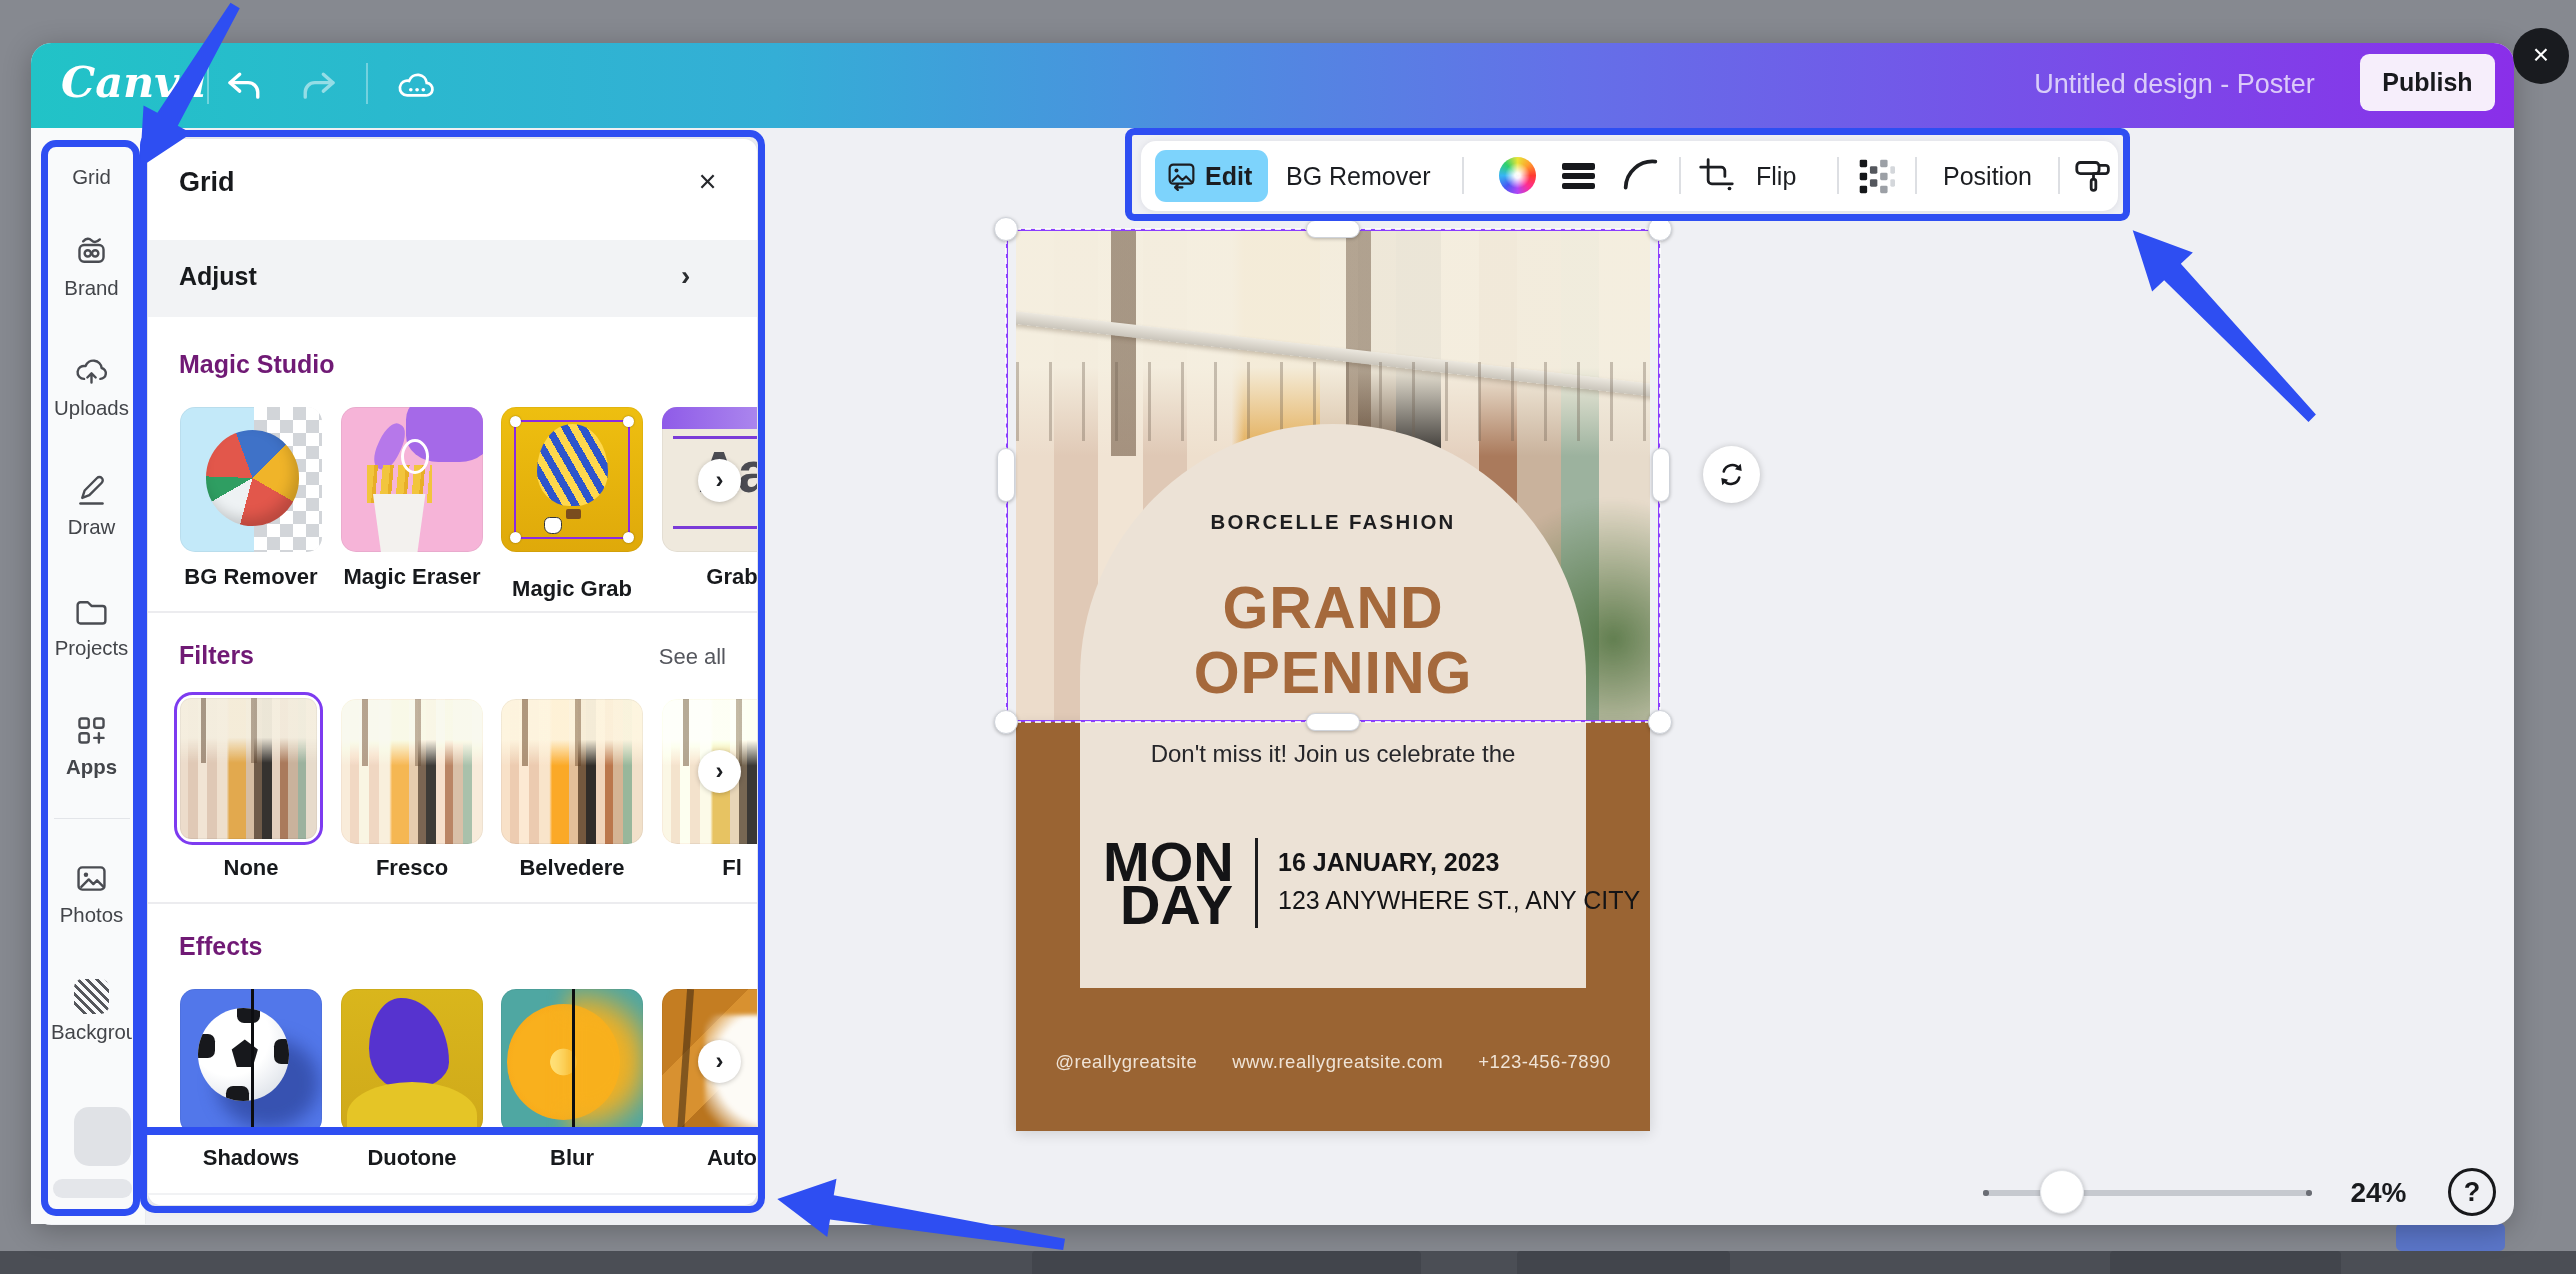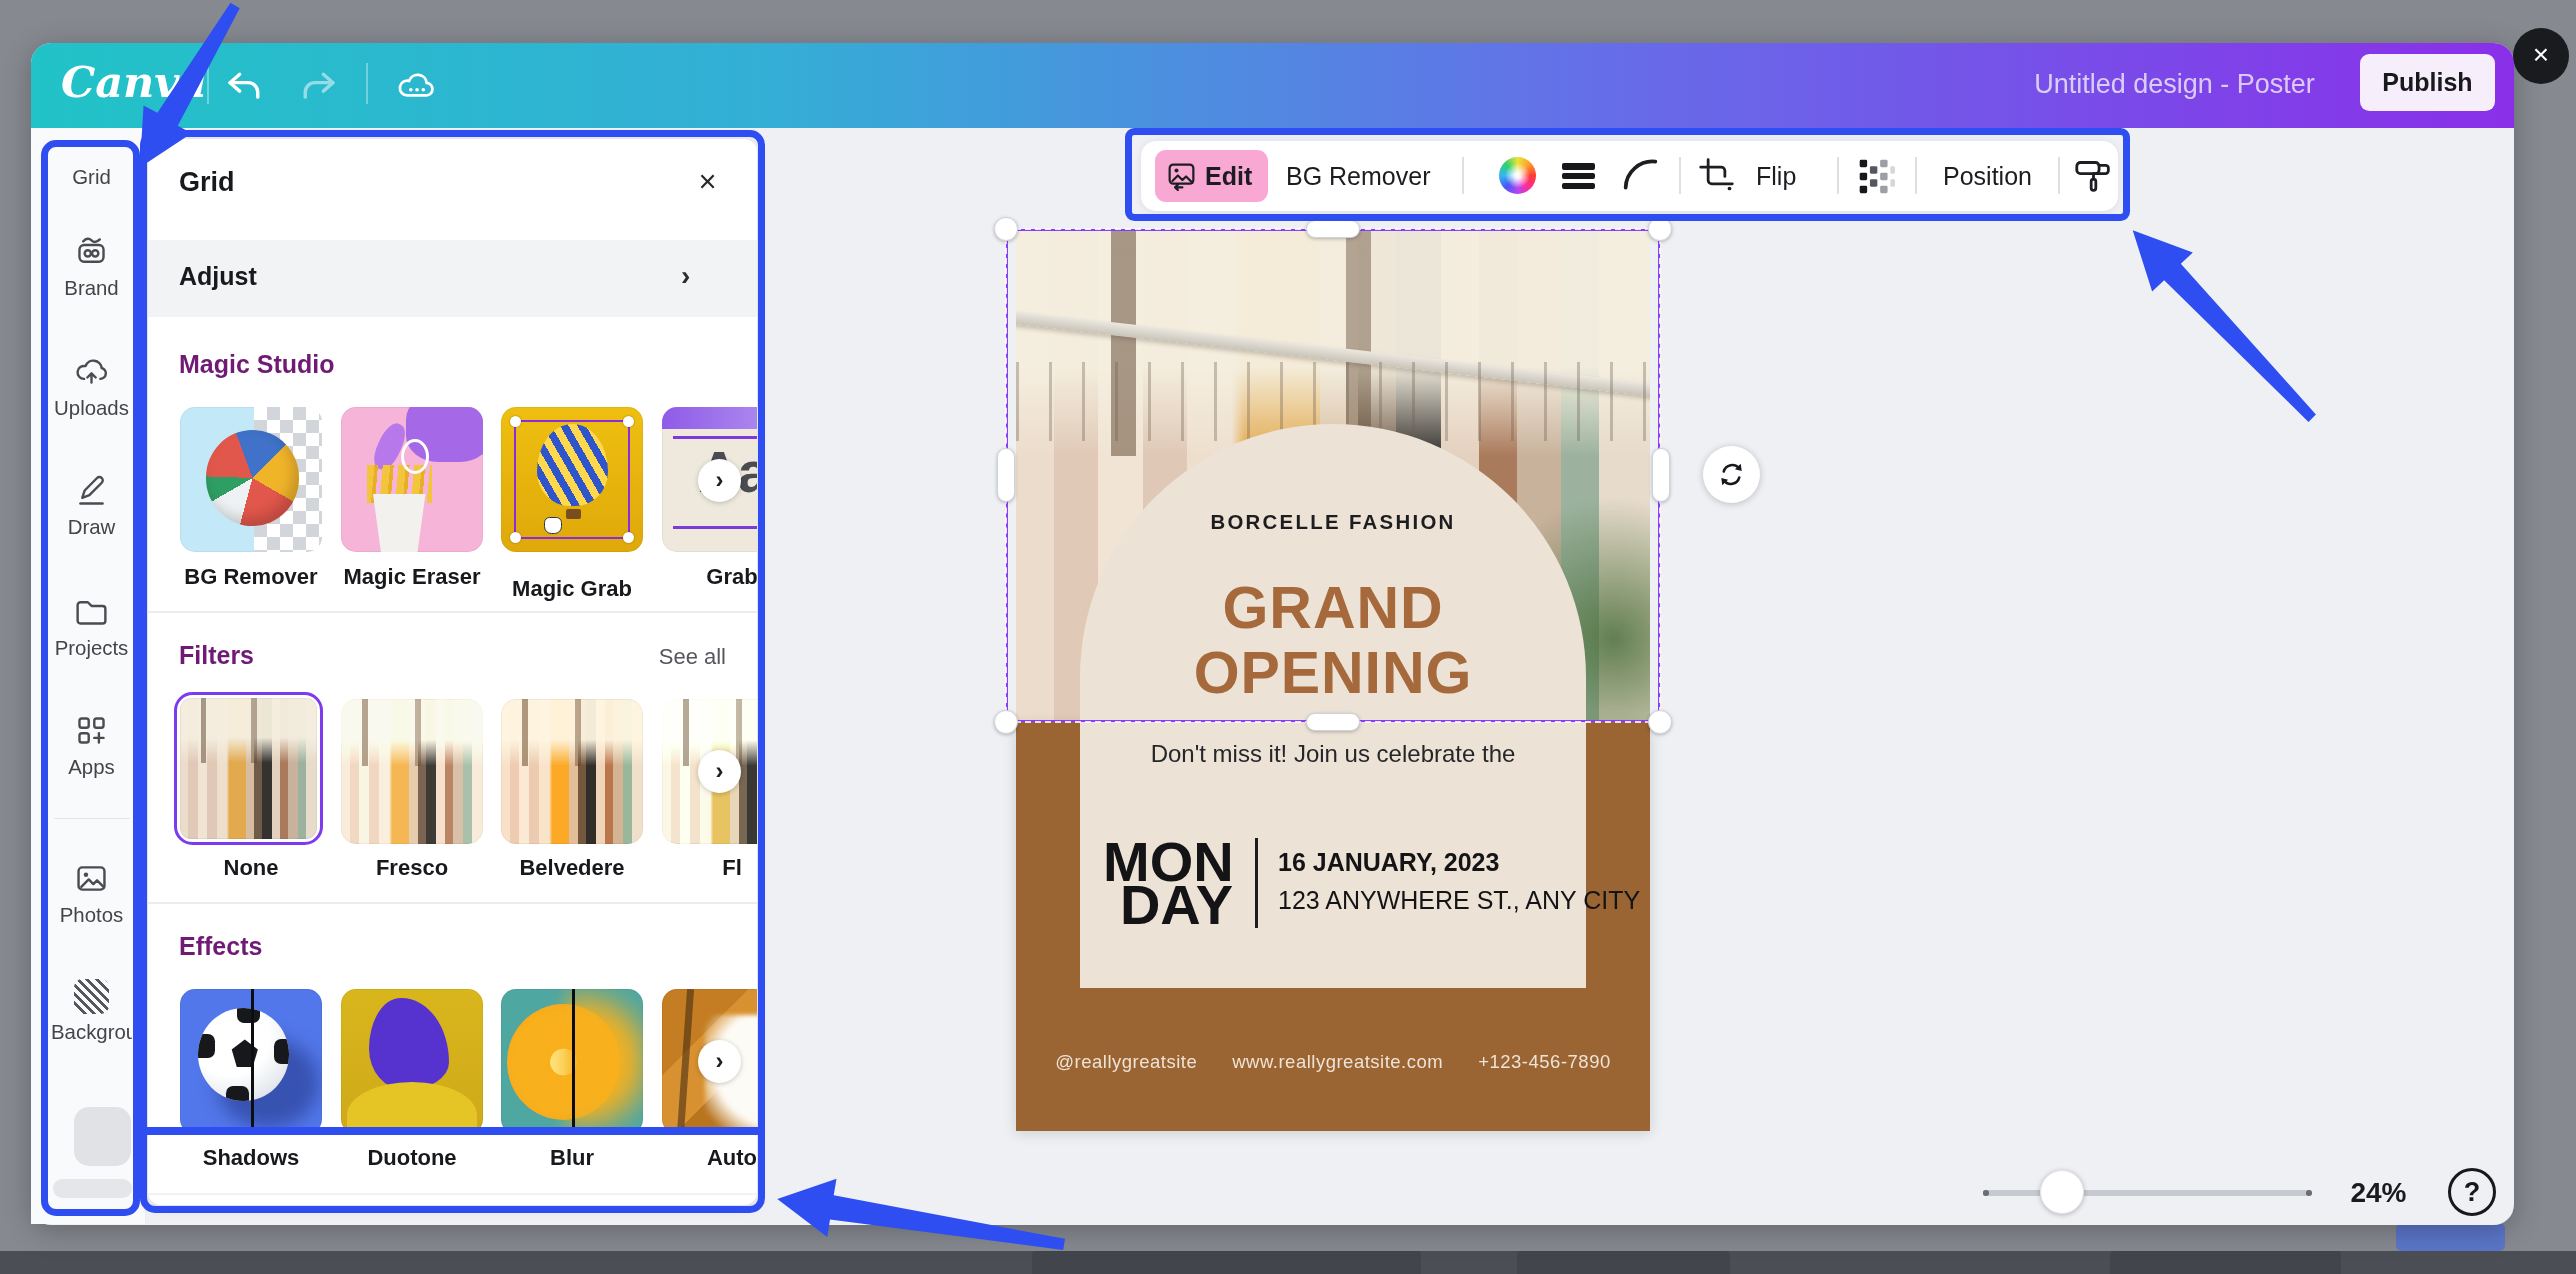--- a/index.html
+++ b/index.html
@@ -118,21 +118,21 @@
   .art-blur .blurside{position:absolute;right:-4%;top:-4%;width:58%;height:108%;
       background:radial-gradient(circle at 20% 50%,rgba(248,176,29,.95) 0 45%,rgba(79,167,162,.15) 78%);filter:blur(8.3px);}
   .art-auto{background:linear-gradient(135deg,#c47d22 0 30%,#d89130 30% 55%,#b9741e 55% 100%);}
   .art-auto .trunk{position:absolute;left:14%;top:0;width:5%;height:100%;background:rgba(60,38,16,.55);transform:rotate(4deg);}
   .art-auto .dog{position:absolute;right:-10%;bottom:-8%;width:80%;height:90%;
       background:radial-gradient(circle at 60% 40%,#fdfbf6 0 55%,rgba(253,251,246,0) 78%);filter:blur(1.9px);}
 
   
   .tbar{left:1141px;top:141px;width:977px;height:70px;background:#fff;border-radius:15px;
         box-shadow:0 0.9px 7.4px rgba(20,30,50,.08);}
-  .t-edit{left:1155px;top:150px;width:113px;height:52px;background:#f9a8d4;border-radius:11px;cursor:pointer;}
+  .t-edit{left:1155px;top:150px;width:113px;height:52px;background:#7dd3fc;border-radius:11px;cursor:pointer;}
   .t-label{font-size:25px;color:#1b1d21;font-weight:500;white-space:nowrap;cursor:pointer;}
   .t-div{top:157px;width:1.9px;height:37px;background:#dddfe3;}
   .t-ic{top:156px;width:39px;height:39px;cursor:pointer;}
   .wheel{top:157px;width:37px;height:37px;border-radius:50%;cursor:pointer;
       background:radial-gradient(circle,rgba(255,255,255,.95) 0 10%,rgba(255,255,255,0) 48%),
       conic-gradient(from 90deg,#ff3b30,#ff2d92,#b145f5,#4757f2,#35b6f2,#2fd06c,#e8e437,#ff9f2e,#ff3b30);}
   .bars{top:163px;width:33px;height:26px;display:flex;flex-direction:column;justify-content:space-between;cursor:pointer;}
   .bars i{display:block;height:6.5px;background:#17181c;border-radius:1.9px;}
 
   
@@ -249,21 +249,21 @@
         <path d="M8 34 h24"></path>
       </svg>
     <div class="side-label">Draw</div>
   </div>
   <div class="abs side-item" style="top:593px;">
     <svg class="side-icon" viewBox="0 0 40 40" fill="none" stroke="#4a4c52" stroke-width="2.6" stroke-linejoin="round">
       <path d="M5 13 a3 3 0 0 1 3-3 h8 l4 4 h12 a3 3 0 0 1 3 3 v13 a3 3 0 0 1 -3 3 H8 a3 3 0 0 1 -3-3 z"></path>
       </svg>
     <div class="side-label">Projects</div>
   </div>
-  <div class="abs side-item" style="top:712px;">
+  <div class="abs side-item" style="top:712px;font-weight:bold;">
     <svg class="side-icon" viewBox="0 0 40 40" fill="none" stroke="#4a4c52" stroke-width="2.6" stroke-linecap="round" stroke-linejoin="round">
       <rect x="7" y="7" width="10" height="10" rx="2.5"></rect>
         <rect x="23" y="7" width="10" height="10" rx="2.5"></rect>
         <rect x="7" y="23" width="10" height="10" rx="2.5"></rect>
       <path d="M28 23 v10 M23 28 h10"></path>
       </svg>
     <div class="side-label">Apps</div>
   </div>
   <div class="abs side-div" style="top:818px;"></div>
   <div class="abs side-item" style="top:860px;">

